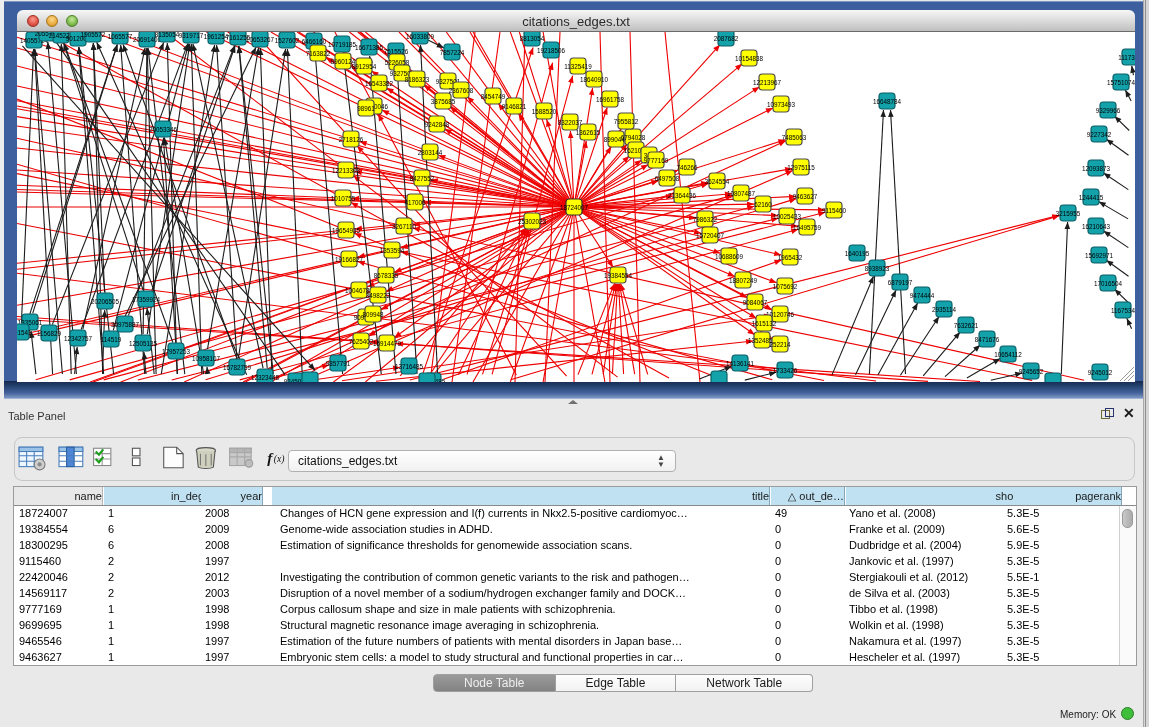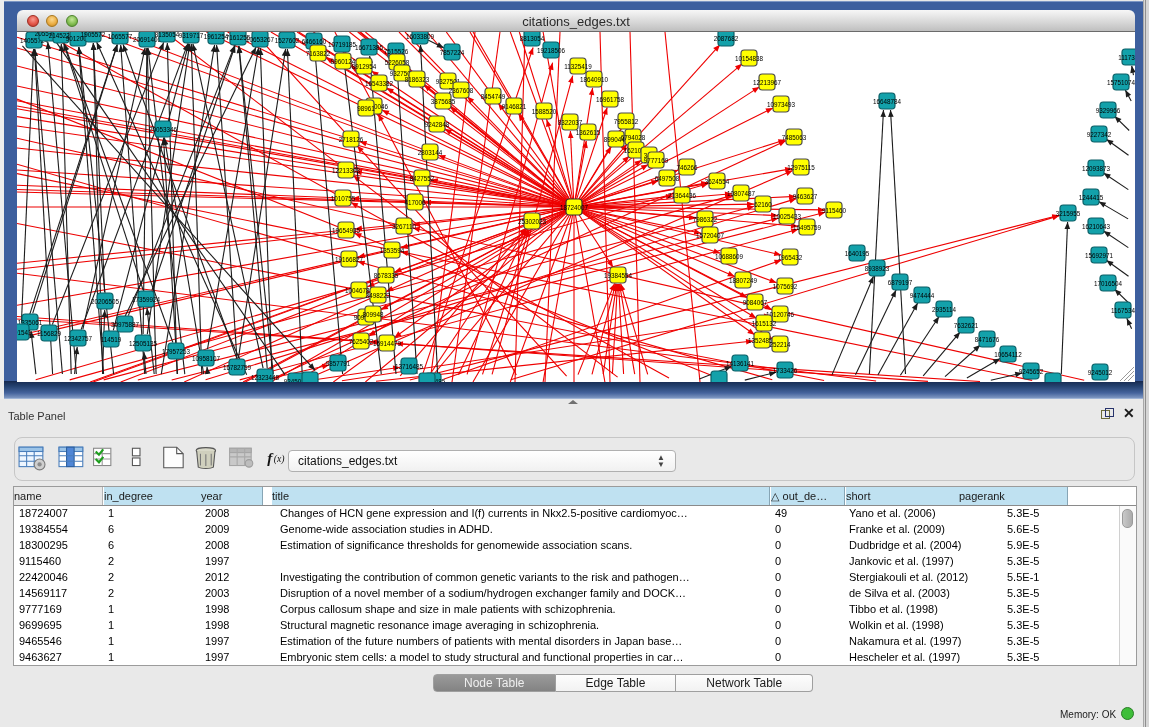--- a/index.html
+++ b/index.html
@@ -19,21 +19,21 @@
 
 #panel{left:0;top:399px;width:1143px;height:328px;background:#e9e9e9}
 #grip{left:568px;top:1px;width:0;height:0;border-left:5px solid transparent;border-right:5px solid transparent;border-bottom:4px solid #707070}
 #ptitle{left:8px;top:11px;font-size:11px;color:#333}
 #flicon{left:1101px;top:9px;width:13px;height:11px}
 #xicon{left:1123px;top:6px;font-size:14px;font-weight:bold;color:#1a1a1a}
 #toolbar{left:14px;top:38px;width:1121px;height:44px;border:1px solid #c6c6c6;border-radius:8px}
 #combo{left:288px;top:51px;width:388px;height:22px;background:linear-gradient(#ffffff,#f1f1f1);border:1px solid #b0b0b0;border-radius:4px;font-size:12px;color:#111;line-height:20px;padding-left:9px}
 #combo .st{position:absolute;right:10px;top:3px;color:#444;font-size:8px;line-height:7px}
 #tablebox{left:13px;top:87px;width:1124px;height:180px;background:#fff;border:1px solid #9b9b9b;overflow:hidden}
-.hcell{position:absolute;top:0;height:18px;background:#bfe1f1;border-right:1px solid #87a5b5;font-size:11px;color:#1a1a1a;text-align:left;line-height:18px}
+.hcell{position:absolute;top:0;height:18px;background:#bfe1f1;border-right:1px solid #87a5b5;font-size:11px;color:#1a1a1a;text-align:right;line-height:18px}
 .trow{position:absolute;left:0;width:1105px;height:16px;font-size:11px;color:#000}
 .trow span{position:absolute;top:1px;white-space:nowrap}
 #vsb{left:1105px;top:19px;width:18px;height:160px;background:#fafafa;border-left:1px solid #d0d0d0}
 #vsbthumb{left:1108px;top:22px;width:11px;height:19px;background:linear-gradient(90deg,#c9c9c9,#ababab);border:1px solid #9a9a9a;border-radius:5px}
 
 #tabs{left:433px;top:275px;height:18px;display:flex;font-size:12px}
 .tab{border:1px solid #9f9f9f;border-left:none;background:linear-gradient(#fdfdfd,#f2f2f2);color:#1a1a1a;padding:0 30px;line-height:16px}
 .tab.first{border-left:1px solid #9f9f9f;border-radius:4px 0 0 4px;background:linear-gradient(#9a9a9a,#838383);color:#efefef}
 .tab.last{border-radius:0 4px 4px 0}
 #mem{left:1060px;top:310px;font-size:10px;color:#222}
@@ -792,29 +792,29 @@
   </g>
     </svg>
   <div class="abs" id="combo">citations_edges.txt<span class="st">▲<br>▼</span></div>
   <div class="abs" id="tablebox">
     <div class="hcell" style="left:0;width:89px;background:#e8e8e8;border-right:1px solid #b5b5b5">name</div>
     <div class="hcell" style="left:90px;width:117px">in_degree</div>
     <div class="hcell" style="left:187px;width:62px">year</div>
     <div class="hcell" style="left:258px;width:498px">title</div>
     <div class="hcell" style="left:757px;width:74px">△ out_de…</div>
     <div class="hcell" style="left:832px;width:175px">short</div>
-    <div class="hcell" style="left:945px;width:109px;border-right:1px solid #87a5b5">pagerank</div>
+    <div class="hcell" style="left:999px;width:109px;border-right:1px solid #87a5b5">pagerank</div>
     <div class="abs" style="left:0;top:18px;width:1122px;height:1px;background:#8a8a8a"></div>
     <div class="trow" style="top:19px">
 <span style="left:5px">18724007</span>
         <span style="left:94px">1</span>
         <span style="left:191px">2008</span>
         <span style="left:266px">Changes of HCN gene expression and I(f) currents in Nkx2.5-positive cardiomyoc…</span>
         <span style="left:761px">49</span>
-        <span style="left:835px">Yano et al. (2006)</span>
+        <span style="left:835px">Yano et al. (2008)</span>
         <span style="left:993px">5.3E-5</span>
       </div>
 <div class="trow" style="top:35px">
 <span style="left:5px">19384554</span>
         <span style="left:94px">6</span>
         <span style="left:191px">2009</span>
         <span style="left:266px">Genome-wide association studies in ADHD.</span>
         <span style="left:761px">0</span>
         <span style="left:835px">Franke et al. (2009)</span>
         <span style="left:993px">5.6E-5</span>

